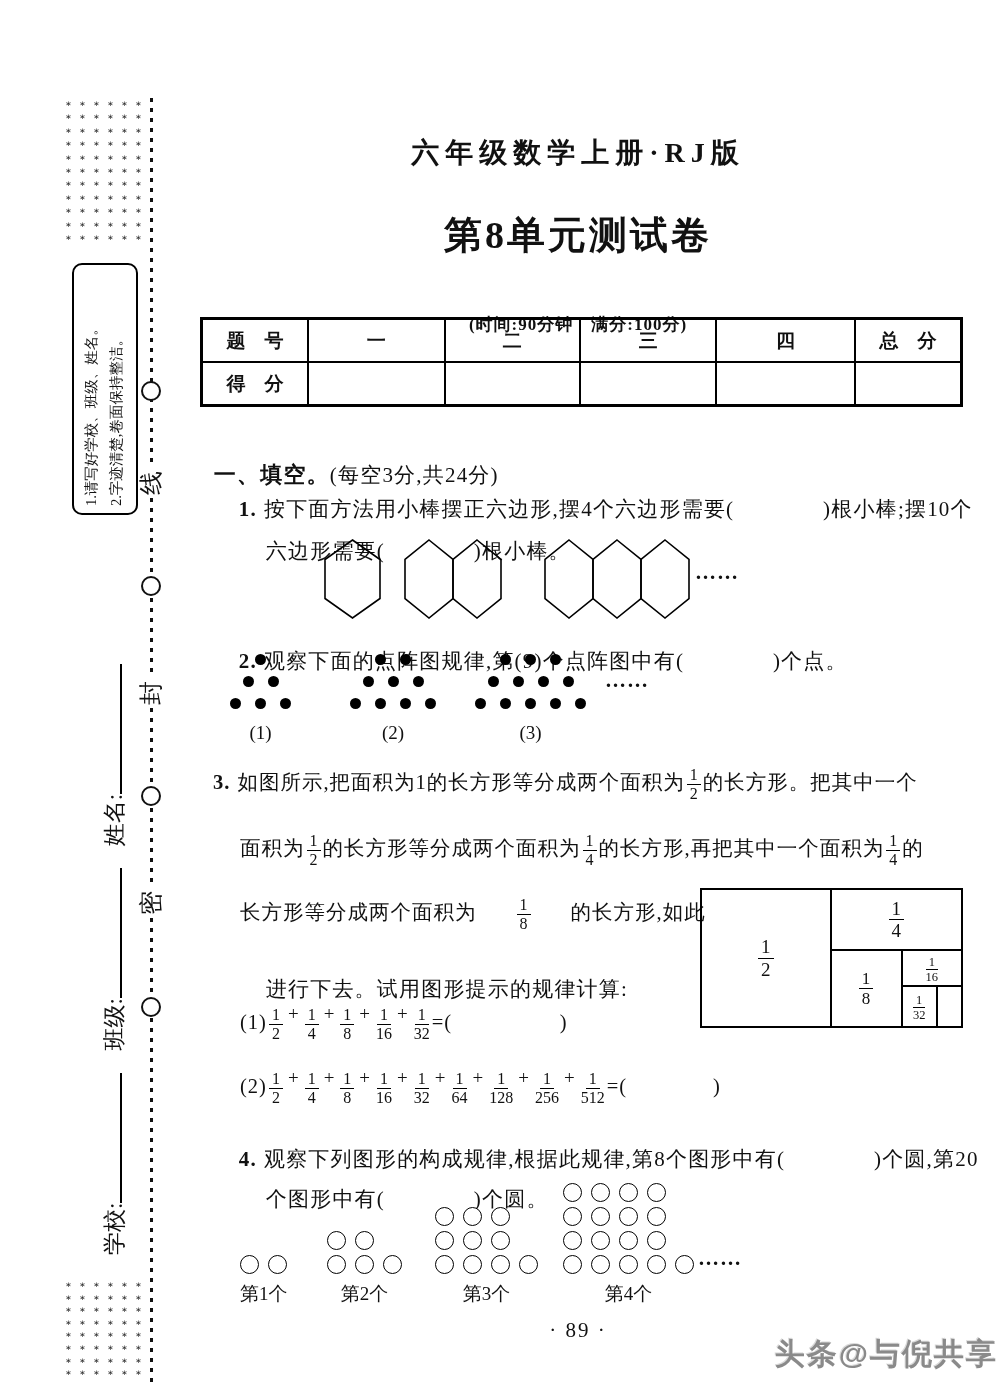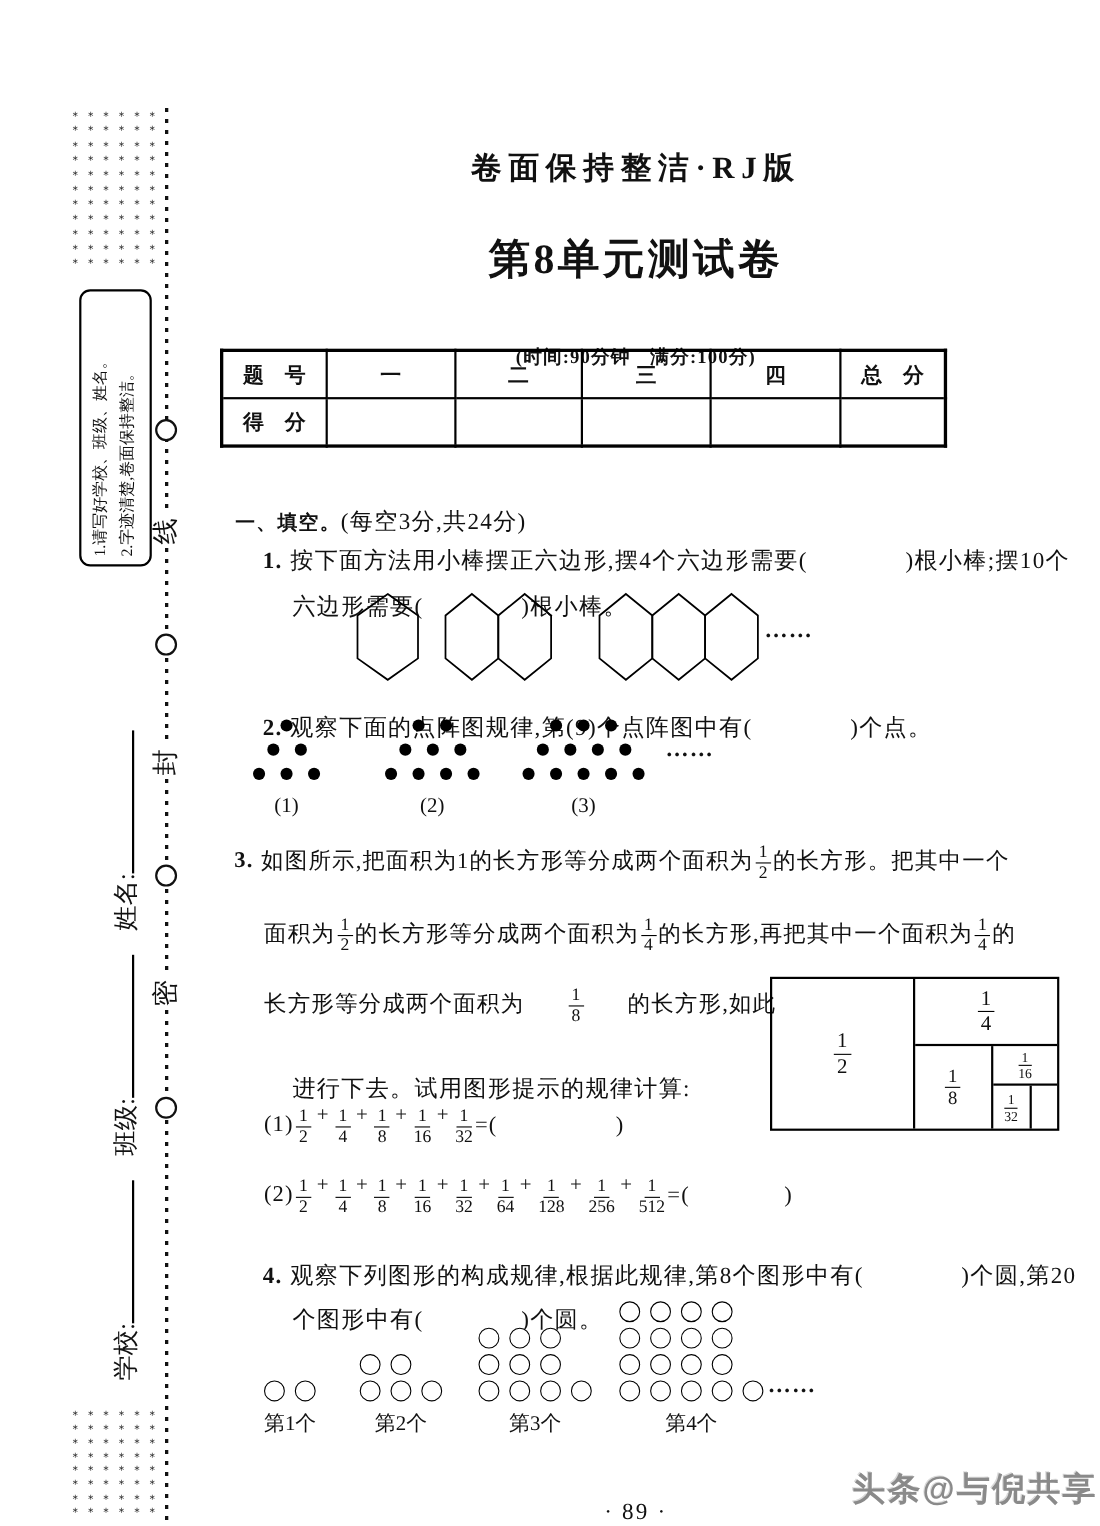--- a/index.html
+++ b/index.html
@@ -26,28 +26,28 @@
 
   
   .book-title{position:absolute;left:188px;top:134px;width:780px;text-align:center;
               font-size:28px;font-weight:bold;letter-spacing:6px;}
   .exam-title{position:absolute;left:188px;top:210px;width:780px;text-align:center;
               font-size:38px;font-weight:bold;letter-spacing:3px;}
   .exam-meta{position:absolute;left:188px;top:278px;width:780px;text-align:center;
              font-size:17px;font-weight:bold;letter-spacing:1px;margin-top:35px;}
 
   
-  table.score{position:absolute;left:200px;top:317px;width:661px;border-collapse:collapse;
+  table.score{position:absolute;left:200px;top:317px;width:763px;border-collapse:collapse;
               border:3px solid #000;font-size:19px;font-weight:bold;}
   table.score td{border:2px solid #000;text-align:center;height:39px;}
 
   
   .tline{position:absolute;white-space:pre;font-size:21px;letter-spacing:1.2px;}
   .qno{font-weight:bold;margin-right:7px;}
-  .sec-bold{font-weight:bold;font-size:18px;}
+  .sec-bold{font-weight:bold;font-size:22px;}
   .fline{position:absolute;display:flex;align-items:center;white-space:pre;
          font-size:20.5px;letter-spacing:1px;}
 
   
   .fr{display:inline-flex;flex-direction:column;align-items:center;margin:0 2px;
       font-size:16px;line-height:1.12;letter-spacing:0;}
   .fr-n{border-bottom:1.6px solid #000;padding:0 3px;}
   .plus{margin:0 3px;font-size:19px;}
 
   
@@ -75,21 +75,21 @@
   .d-half .fr,.d-4 .fr{font-size:19px;}
   .d-4{left:50%;top:0;width:50%;height:45%;border-bottom:2.5px solid #000;}
   .d-8{left:50%;top:45%;width:27.5%;height:55%;border-right:2.5px solid #000;}
   .d-8 .fr{font-size:17px;}
   .d-16{left:77.5%;top:45%;width:22.5%;height:26%;border-bottom:2px solid #000;}
   .d-32{left:77.5%;top:71%;width:13.5%;height:29%;border-right:2px solid #000;}
   .d-16 .fr,.d-32 .fr{font-size:12.5px;}
   .d-16 .fr-n,.d-32 .fr-n{border-bottom-width:1.2px;}
 
   
-  .page-number{position:absolute;left:188px;top:1318px;width:780px;text-align:center;font-size:21px;letter-spacing:2px;margin-top:44px;}
+  .page-number{position:absolute;left:188px;top:1318px;width:780px;text-align:center;font-size:21px;letter-spacing:2px;}
   .watermark{position:absolute;right:2px;top:1334px;font-family:"Liberation Sans","DejaVu Sans",sans-serif;
              font-size:30px;font-weight:bold;letter-spacing:2px;color:#8a8a8a;
              text-shadow:1px 1px 0 #fff,-1px -1px 0 #d9d9d9;}
 </style>
 </head>
 <body>
 
 <div class="page">
 
   <div class="stars stars-top">＊＊＊＊＊＊
@@ -123,21 +123,21 @@
 
   <div class="notice-box">
     <div>1.请写好学校、班级、姓名。</div>
     <div>2.字迹清楚,卷面保持整洁。</div>
   </div>
 
   <div class="fields">
     <span>学校:</span><span class="blank"></span><span>班级:</span><span class="blank"></span><span>姓名:</span><span class="blank"></span>
   </div>
 
-  <div class="book-title">卷面保持整洁·RJ版</div>
+  <div class="book-title">六年级数学上册·RJ版</div>
   <div class="exam-title">第8单元测试卷</div>
   <div class="exam-meta">(时间:90分钟　满分:100分)</div>
 
   <table class="score">
     <colgroup>
         <col style="width:107px">
         <col style="width:137px">
         <col style="width:136px">
         <col style="width:137px">
         <col style="width:139px">

